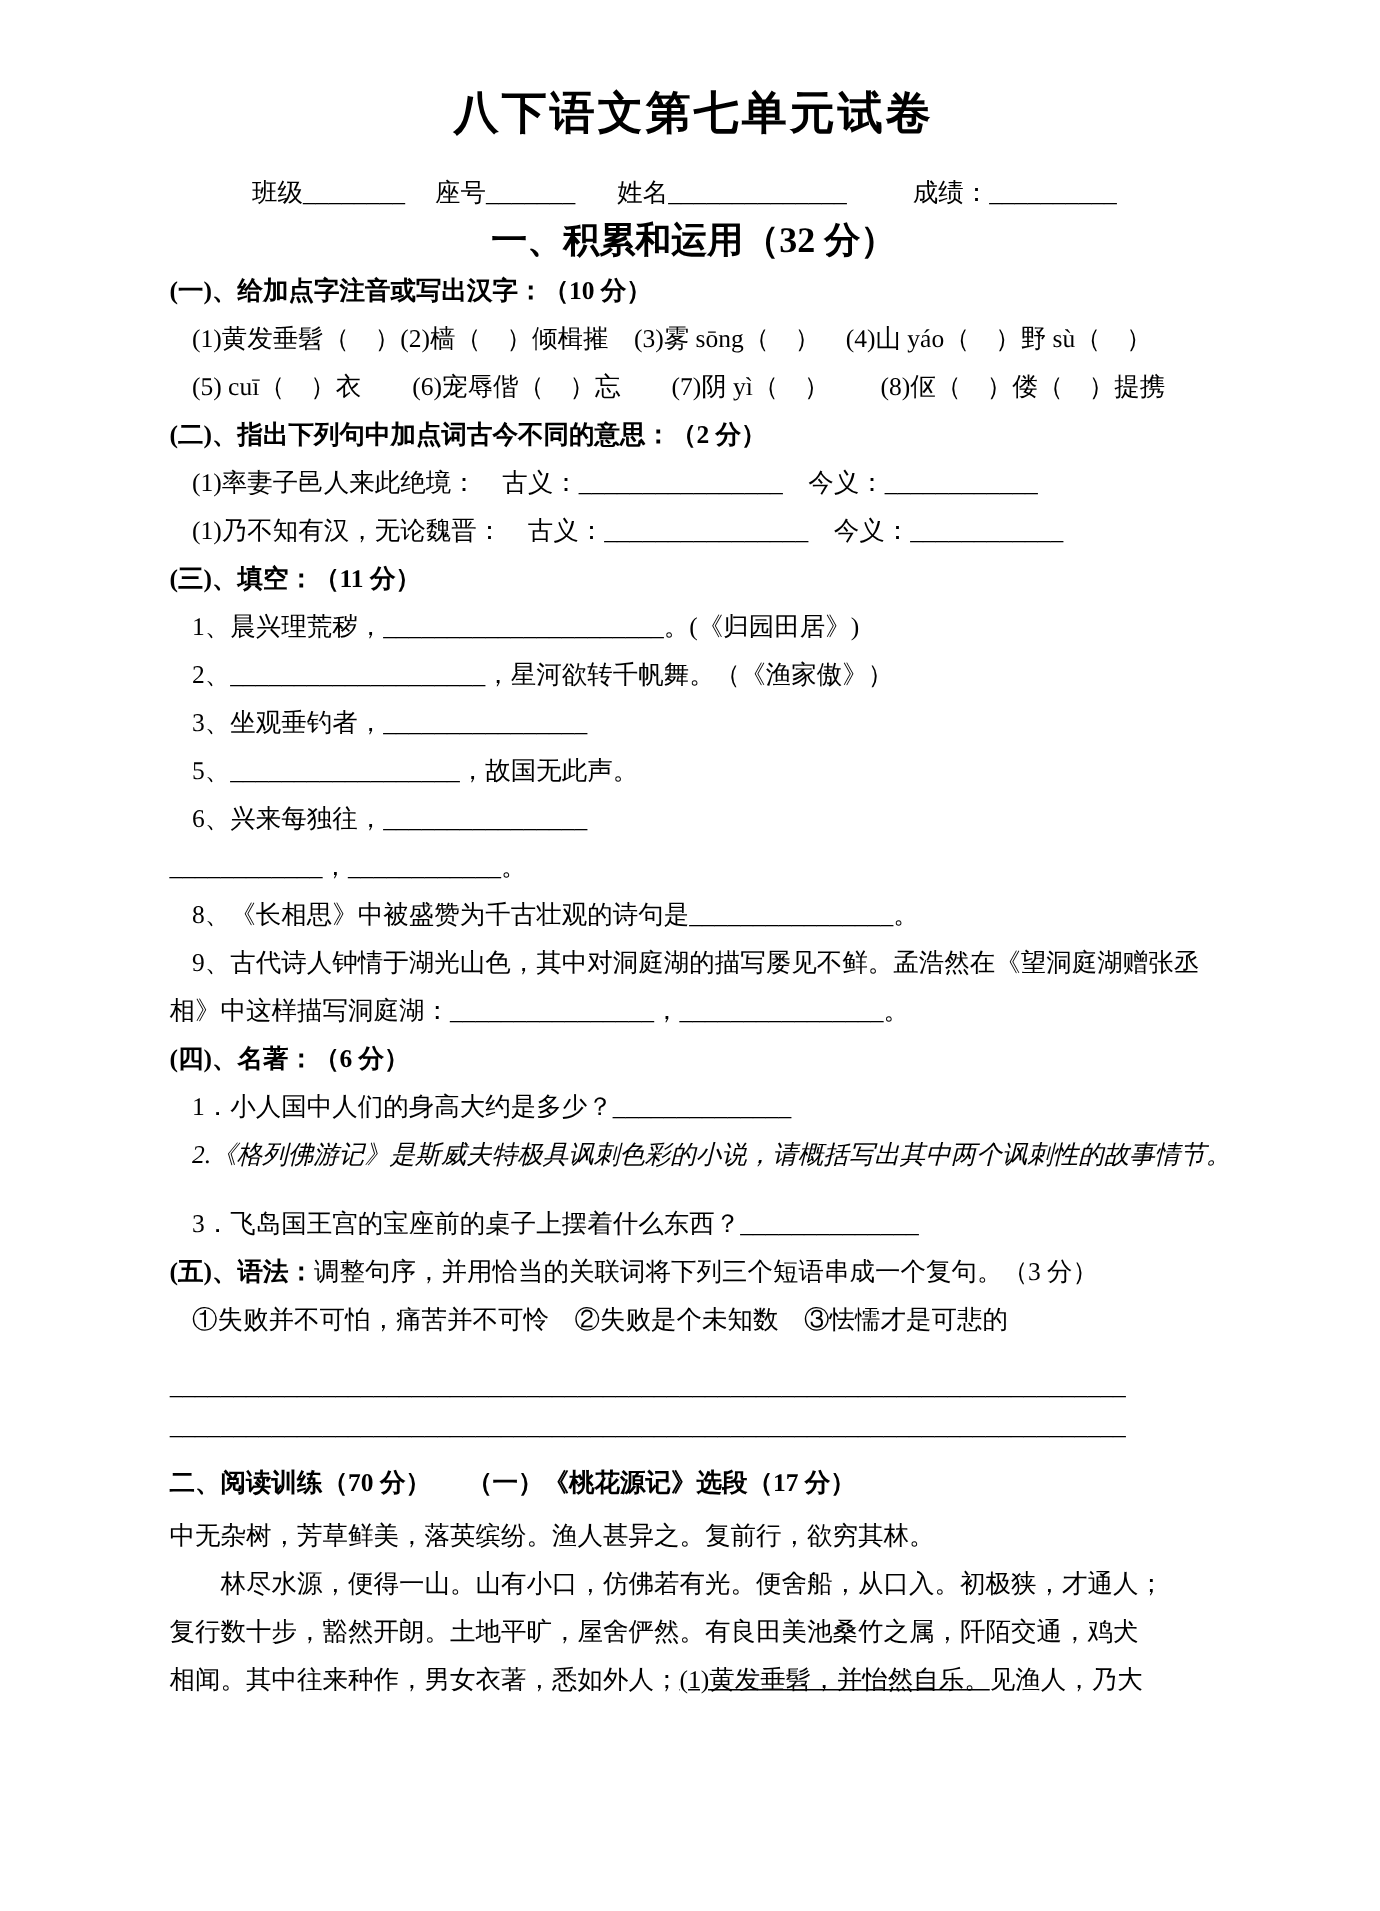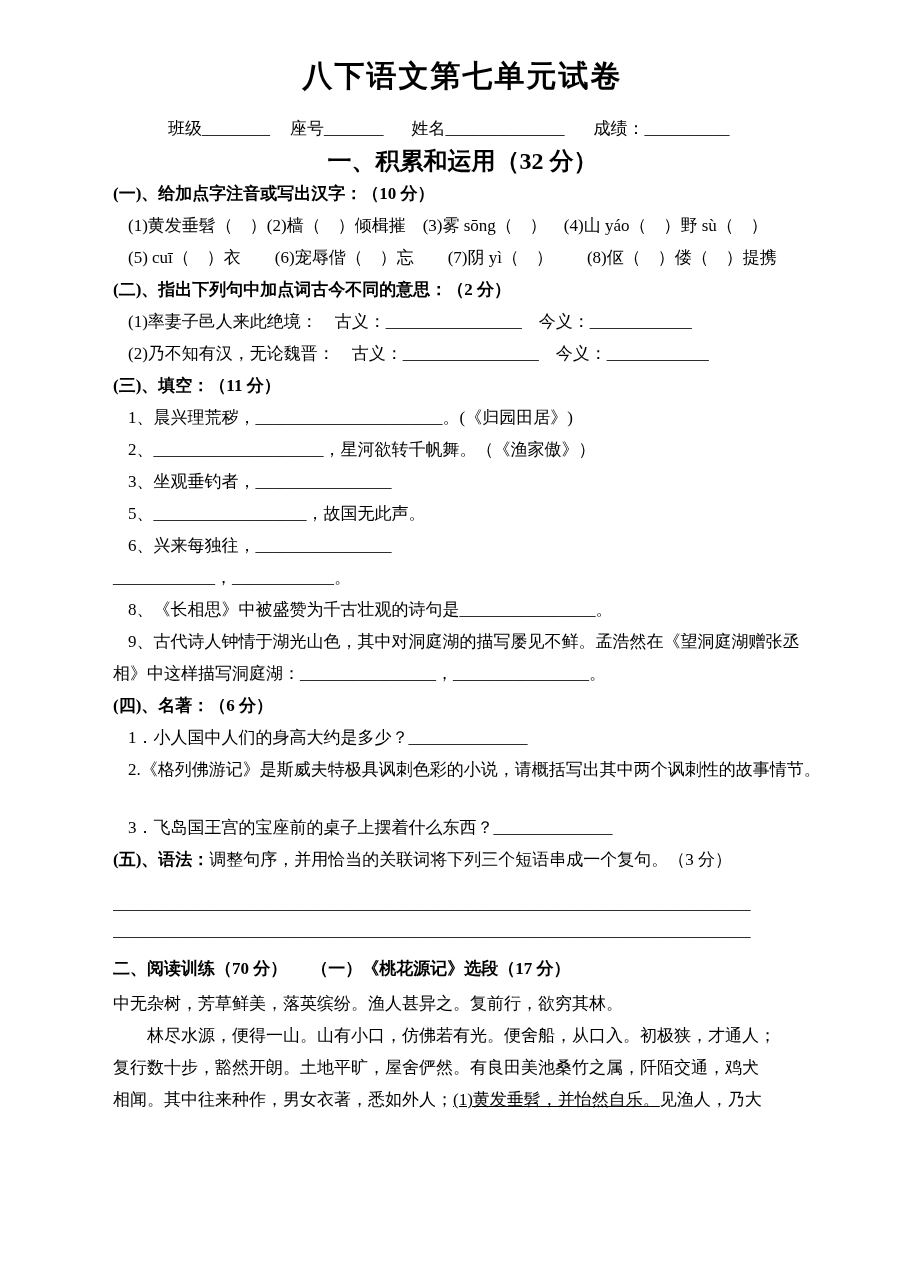--- a/index.html
+++ b/index.html
@@ -16,30 +16,30 @@
     font-size: 30px; font-weight: 700; text-align: center;
     letter-spacing: 2px; margin: 0 0 16px 0; line-height: 44px;
   }
   .info-row {
     display: flex; align-items: baseline;
     padding-left: 55px; font-size: 17px; line-height: 30px;
   }
   .info-row .fld { white-space: nowrap; }
   .fld-seat { margin-left: 20px; }
   .fld-name { margin-left: 28px; }
-  .fld-score { margin-left: 29px; }
+  .fld-score { margin-left: 44px; }
   .line {
     font-size: 17px; line-height: 32px; white-space: nowrap;
   }
   .bold { font-weight: 700; }
   .center { text-align: center; }
   .sec1-head { font-size: 24px; line-height: 34px; }
   .ind { padding-left: 15px; }
   .tind { padding-left: 34px; }
-  .gap-after { margin-bottom: 26px; }
+  .gap-after { margin-bottom: 14px; font-style: italic; }
   .ans-line { line-height: 27px; letter-spacing: 0; overflow: hidden; }
   .ans-first { margin-top: 14px; }
   .reading-head { display: flex; gap: 24px; margin-top: 6px; line-height: 38px; }
   .u { text-decoration: underline; }
 </style>
 </head>
 <body>
 
 <div class="page">
 
@@ -53,41 +53,42 @@
   </div>
 
   <div class="line bold center sec1-head">一、积累和运用（32 分）</div>
 
   <div class="line bold">(一)、给加点字注音或写出汉字：（10 分）</div>
   <div class="line ind">(1)黄发垂髫（　）(2)樯（　）倾楫摧　(3)雾 sōng（　）　(4)山 yáo（　）野 sù（　）</div>
   <div class="line ind">(5) cuī（　）衣　　(6)宠辱偕（　）忘　　(7)阴 yì（　）　　(8)伛（　）偻（　）提携</div>
 
   <div class="line bold">(二)、指出下列句中加点词古今不同的意思：（2 分）</div>
   <div class="line ind">(1)率妻子邑人来此绝境：　古义：________________　今义：____________</div>
-  <div class="line ind">(2)乃不知有汉，无论魏晋：　古义：________________　今义：____________</div>
+  <div class="line ind">(1)乃不知有汉，无论魏晋：　古义：________________　今义：____________</div>
 
   <div class="line bold">(三)、填空：（11 分）</div>
   <div class="line ind">1、晨兴理荒秽，______________________。(《归园田居》)</div>
   <div class="line ind">2、____________________，星河欲转千帆舞。（《渔家傲》）</div>
   <div class="line ind">3、坐观垂钓者，________________</div>
   <div class="line ind">5、__________________，故国无此声。</div>
   <div class="line ind">6、兴来每独往，________________</div>
   <div class="line">____________，____________。</div>
   <div class="line ind">8、《长相思》中被盛赞为千古壮观的诗句是________________。</div>
   <div class="line ind">9、古代诗人钟情于湖光山色，其中对洞庭湖的描写屡见不鲜。孟浩然在《望洞庭湖赠张丞</div>
   <div class="line">相》中这样描写洞庭湖：________________，________________。</div>
 
   <div class="line bold">(四)、名著：（6 分）</div>
   <div class="line ind">1．小人国中人们的身高大约是多少？______________</div>
   <div class="line ind gap-after">2.《格列佛游记》是斯威夫特极具讽刺色彩的小说，请概括写出其中两个讽刺性的故事情节。</div>
   <div class="line ind">3．飞岛国王宫的宝座前的桌子上摆着什么东西？______________</div>
 
   <div class="line">
     <span class="bold">(五)、语法：</span><span>调整句序，并用恰当的关联词将下列三个短语串成一个复句。（3 分）</span>
   </div>
+  <div class="line ind">①失败并不可怕，痛苦并不可怜　②失败是个未知数　③怯懦才是可悲的</div>
   <div class="line ans-line ans-first">___________________________________________________________________________</div>
   <div class="line ans-line">___________________________________________________________________________</div>
 
   <div class="line bold reading-head">
     <span>二、阅读训练（70 分）</span>
     <span>（一）《桃花源记》选段（17 分）</span>
   </div>
   <div class="line">中无杂树，芳草鲜美，落英缤纷。渔人甚异之。复前行，欲穷其林。</div>
   <div class="line tind">林尽水源，便得一山。山有小口，仿佛若有光。便舍船，从口入。初极狭，才通人；</div>
   <div class="line">复行数十步，豁然开朗。土地平旷，屋舍俨然。有良田美池桑竹之属，阡陌交通，鸡犬</div>

